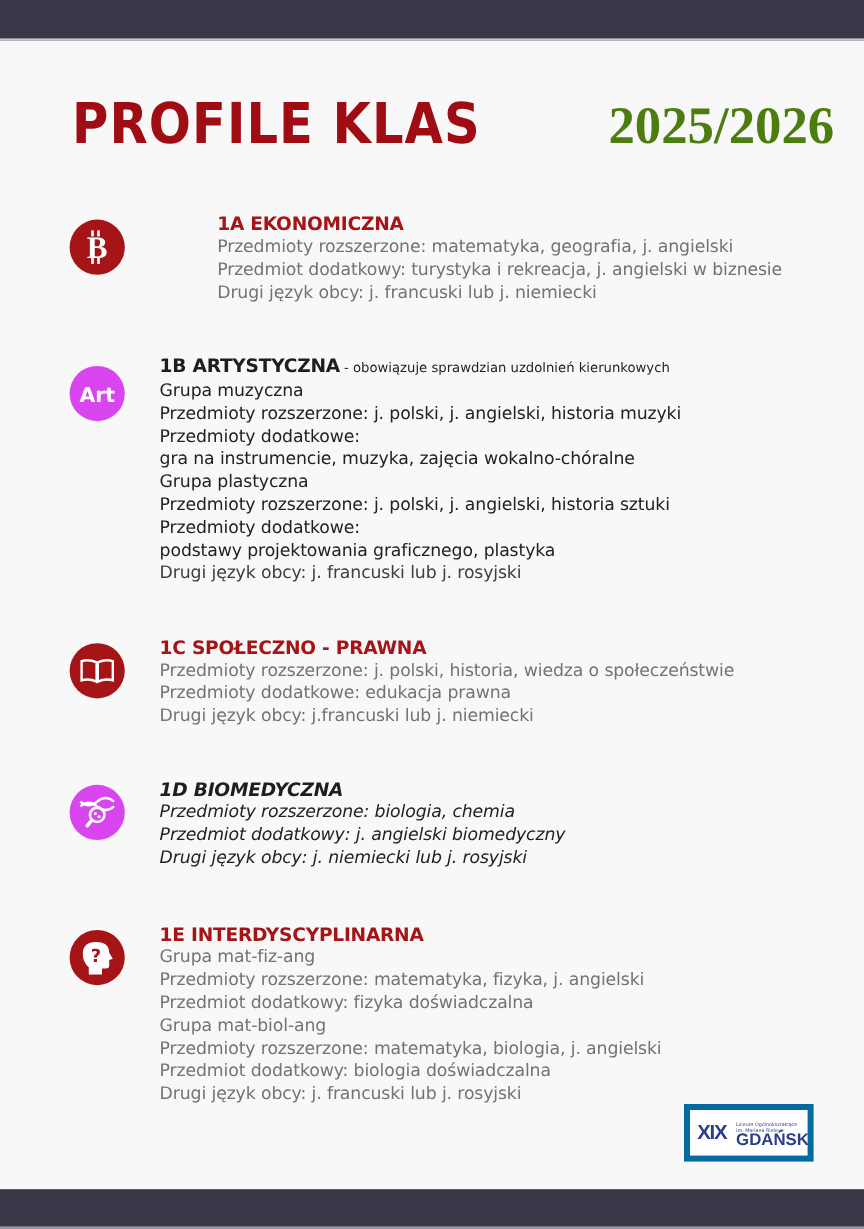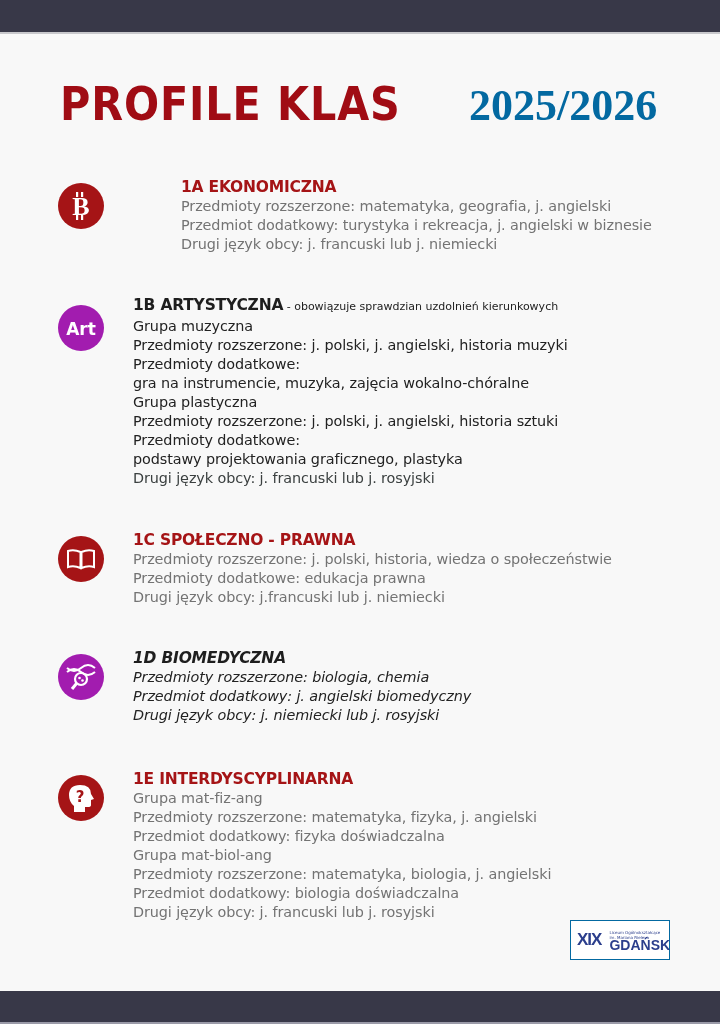--- a/index.html
+++ b/index.html
@@ -1,35 +1,35 @@
 <!DOCTYPE html>
 <html><head>
 <meta charset="utf-8">
 <style>
   html, body { margin:0; padding:0; }
   body { width:720px; height:1024px; background:#f8f8f8; position:relative; overflow:hidden; font-family:"DejaVu Sans", sans-serif; }
   .topbar { position:absolute; left:0; top:0; width:720px; height:32px; background:#383848; border-bottom:2px solid #c8c8cc; }
   .bottombar { position:absolute; left:0; top:991px; width:720px; height:31px; background:#383848; border-bottom:2px solid #9a9aa8; }
-  .title-row { position:absolute; left:60px; top:76px; height:70px; display:flex; align-items:baseline; }
+  .title-row { position:absolute; left:60px; top:76px; height:70px; display:flex; align-items:baseline;gap:38px; }
   .title-main { font-family:"DejaVu Sans", sans-serif; font-weight:bold; font-size:47px; color:#a00c14; letter-spacing:1px; transform:scaleX(0.88); transform-origin:left; display:inline-block; width:395px; white-space:nowrap; }
-  .title-year { font-family:"Liberation Serif", serif; font-weight:bold; font-size:44px; color:#0369a1; margin-left:14px; }
+  .title-year { font-family:"Liberation Serif", serif; font-weight:bold; font-size:44px; color:#4d7c0f; margin-left:14px; }
   .section { position:absolute; left:0; width:720px; }
   .icon { position:absolute; left:58px; width:46px; height:46px; border-radius:50%; display:flex; align-items:center; justify-content:center; }
   .icon.red { background:#a51416; }
-  .icon.dark { background:#a21caf; }
+  .icon.dark { background:#d946ef; }
   .content { position:absolute; left:133px; }
   .heading { font-size:15.5px; font-weight:bold; line-height:20px; white-space:nowrap; letter-spacing:-0.2px; }
   .heading.red { color:#a51416; }
   .heading.dark { color:#1e1e1e; }
   .heading .note { font-weight:normal; font-size:11px; color:#222; letter-spacing:0; }
   .line { font-size:14.4px; line-height:19px; white-space:nowrap; letter-spacing:-0.1px; }
   .line.red { color:#737373; }
   .line.dark { color:#222222; }
   .line.grey { color:#3b4040; }
-  .logo { position:absolute; left:570px; top:920px; width:98px; height:38px; background:#ffffff; border:1px solid #0369a1; display:flex; align-items:center; }
+  .logo { position:absolute; left:570px; top:920px; width:98px; height:38px; background:#ffffff; border:5px solid #0369a1; display:flex; align-items:center; }
   .logo-xix { font-family:"Liberation Sans", sans-serif; font-weight:bold; font-size:17px; color:#2b3e8c; margin-left:6px; letter-spacing:-1px; }
   .logo-sep { width:2px; height:24px; background:#b01018; margin:0 4px; }
   .logo-text { display:flex; flex-direction:column; }
   .logo-small { font-size:4px; color:#2b3e8c; line-height:5px; }
   .logo-city { font-family:"Liberation Sans", sans-serif; font-weight:bold; font-size:14px; color:#2b3e8c; line-height:11px; }
 </style>
 </head>
 <body>
 
 <div class="topbar"></div>

